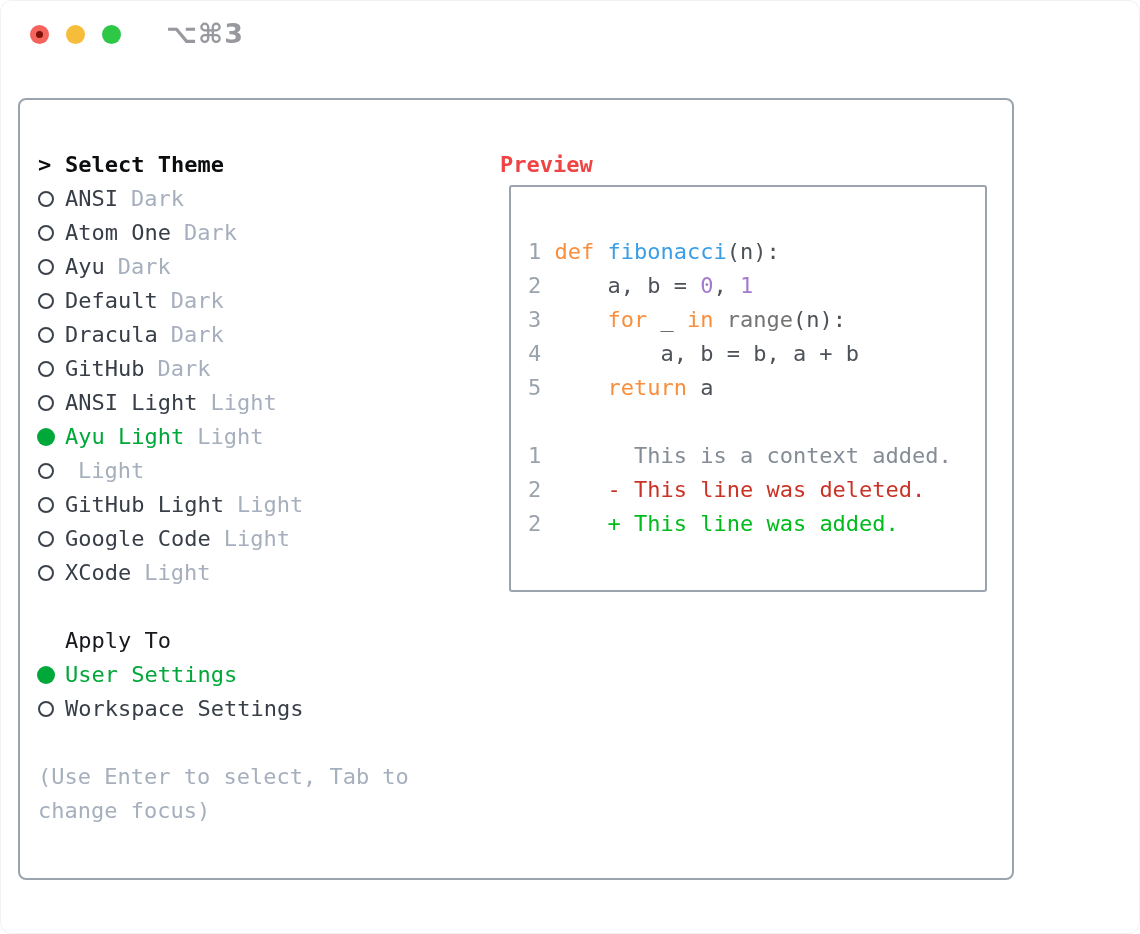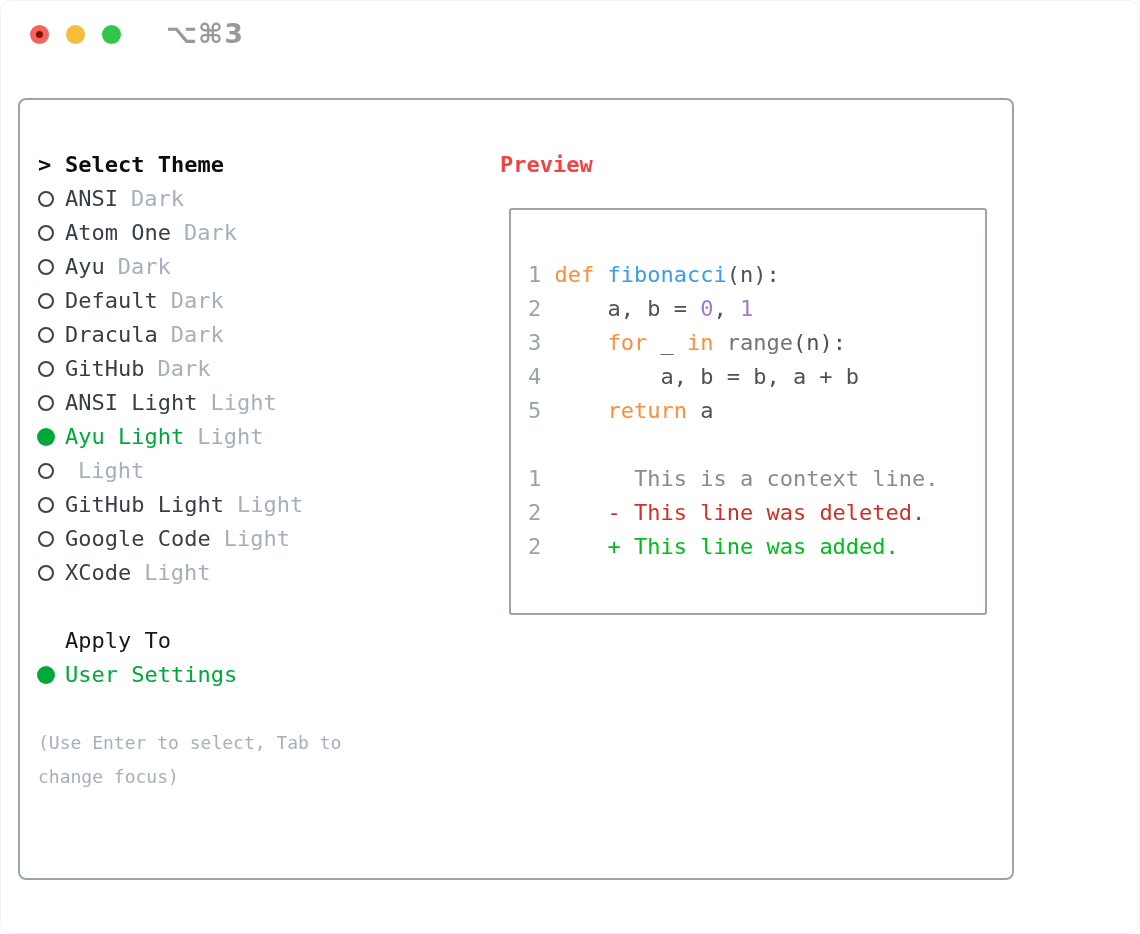--- a/index.html
+++ b/index.html
@@ -35,28 +35,28 @@
   .row[data-state="selected"] .row-name{color:#00a83a;}
   .row[data-state="selected"] .apply-label{color:#00a83a;}
   .row-name{color:#383e47;text-align:center;}
   .row-variant{color:#a6afbd;margin-left:13px;}
   .apply-label{color:#383e47;}
   .list-header{font-weight:bold;color:#0c0d0f;}
   .list-header .prompt{font-weight:bold;color:#0c0d0f;}
   .section-header{color:#16181c;align-items:center;}
   .section-header .marker-cell{visibility:hidden;}
   .gap-line{height:34px;}
-  .footer-hint{color:#a6afbd;font-size:18px;line-height:34px;white-space:pre;}
+  .footer-hint{color:#a6afbd;font-size:22px;line-height:34px;white-space:pre;}
   
   .preview-header{
     position:absolute;left:480px;top:48px;height:34px;line-height:34px;
     font-size:22px;font-weight:bold;color:#ef4444;
   }
   .preview-box{
-    position:absolute;left:489px;top:108px;width:478px;height:407px;
+    position:absolute;left:489px;top:85px;width:478px;height:407px;
     border:2px solid #9ba3af;border-radius:3px;box-sizing:border-box;
     padding:48px 0 0 17px;overflow:hidden;background:#fff;
   }
   .code-line{height:34px;font-size:22px;line-height:34px;white-space:pre;color:#4d5259;}
   .ln{display:inline-block;width:1ch;margin-right:1ch;color:#9aa2ac;}
   .seg[data-type="kw"]{color:#f98e3d;}
   .seg[data-type="fn"]{color:#399ee6;}
   .seg[data-type="bi"]{color:#737373;}
   .seg[data-type="num"]{color:#a37acc;}
   .seg[data-type="pl"]{color:#4d5259;}
@@ -151,37 +151,41 @@
 
       <div class="row section-header">
         <span class="marker-cell"></span>
         <span>Apply To</span>
       </div>
 
       <div class="row apply-row" data-state="selected">
         <span class="marker-cell"><span class="radio"></span></span>
         <span class="apply-label">User Settings</span>
       </div>
+      <div class="row apply-row" data-state="unselected">
+        <span class="marker-cell"><span class="radio"></span></span>
+        <span class="apply-label">Workspace Settings</span>
+      </div>
 
       <div class="gap-line"></div>
 
       <div class="footer-hint">(Use Enter to select, Tab to</div>
       <div class="footer-hint">change focus)</div>
     </div>
 
     <div class="preview-header">Preview</div>
 
     <div class="preview-box">
       <div class="code-line"><span class="ln">1</span><span class="seg" data-type="kw">def</span><span class="seg" data-type="pl"> </span><span class="seg" data-type="fn">fibonacci</span><span class="seg" data-type="pl">(n):</span></div>
       <div class="code-line"><span class="ln">2</span><span class="seg" data-type="pl">    a, b = </span><span class="seg" data-type="num">0</span><span class="seg" data-type="pl">, </span><span class="seg" data-type="num">1</span></div>
       <div class="code-line"><span class="ln">3</span><span class="seg" data-type="pl">    </span><span class="seg" data-type="kw">for</span><span class="seg" data-type="pl"> _ </span><span class="seg" data-type="kw">in</span><span class="seg" data-type="pl"> </span><span class="seg" data-type="bi">range</span><span class="seg" data-type="pl">(n):</span></div>
       <div class="code-line"><span class="ln">4</span><span class="seg" data-type="pl">        a, b = b, a + b</span></div>
       <div class="code-line"><span class="ln">5</span><span class="seg" data-type="pl">    </span><span class="seg" data-type="kw">return</span><span class="seg" data-type="pl"> a</span></div>
 
       <div class="gap-line"></div>
 
-      <div class="code-line"><span class="ln">1</span><span class="seg" data-type="ctx">      This is a context line.</span></div>
+      <div class="code-line"><span class="ln">1</span><span class="seg" data-type="ctx">      This is a context added.</span></div>
       <div class="code-line"><span class="ln">2</span><span class="seg" data-type="pl">    </span><span class="seg" data-type="del">- This line was deleted.</span></div>
       <div class="code-line"><span class="ln">2</span><span class="seg" data-type="pl">    </span><span class="seg" data-type="add">+ This line was added.</span></div>
     </div>
 
   </div>
 </div>
 
 </body></html>

